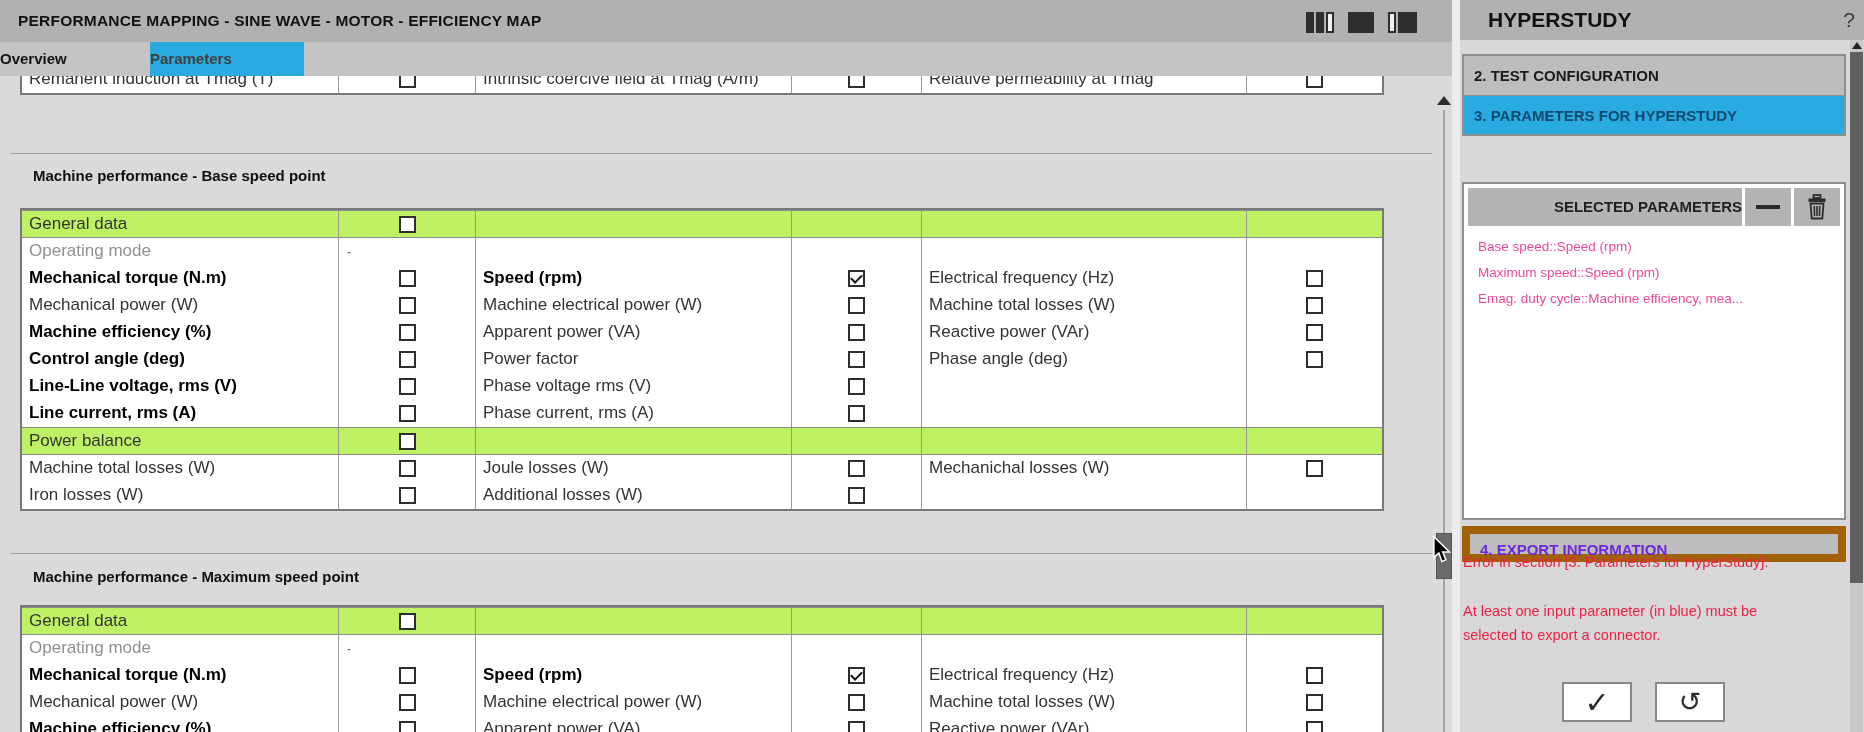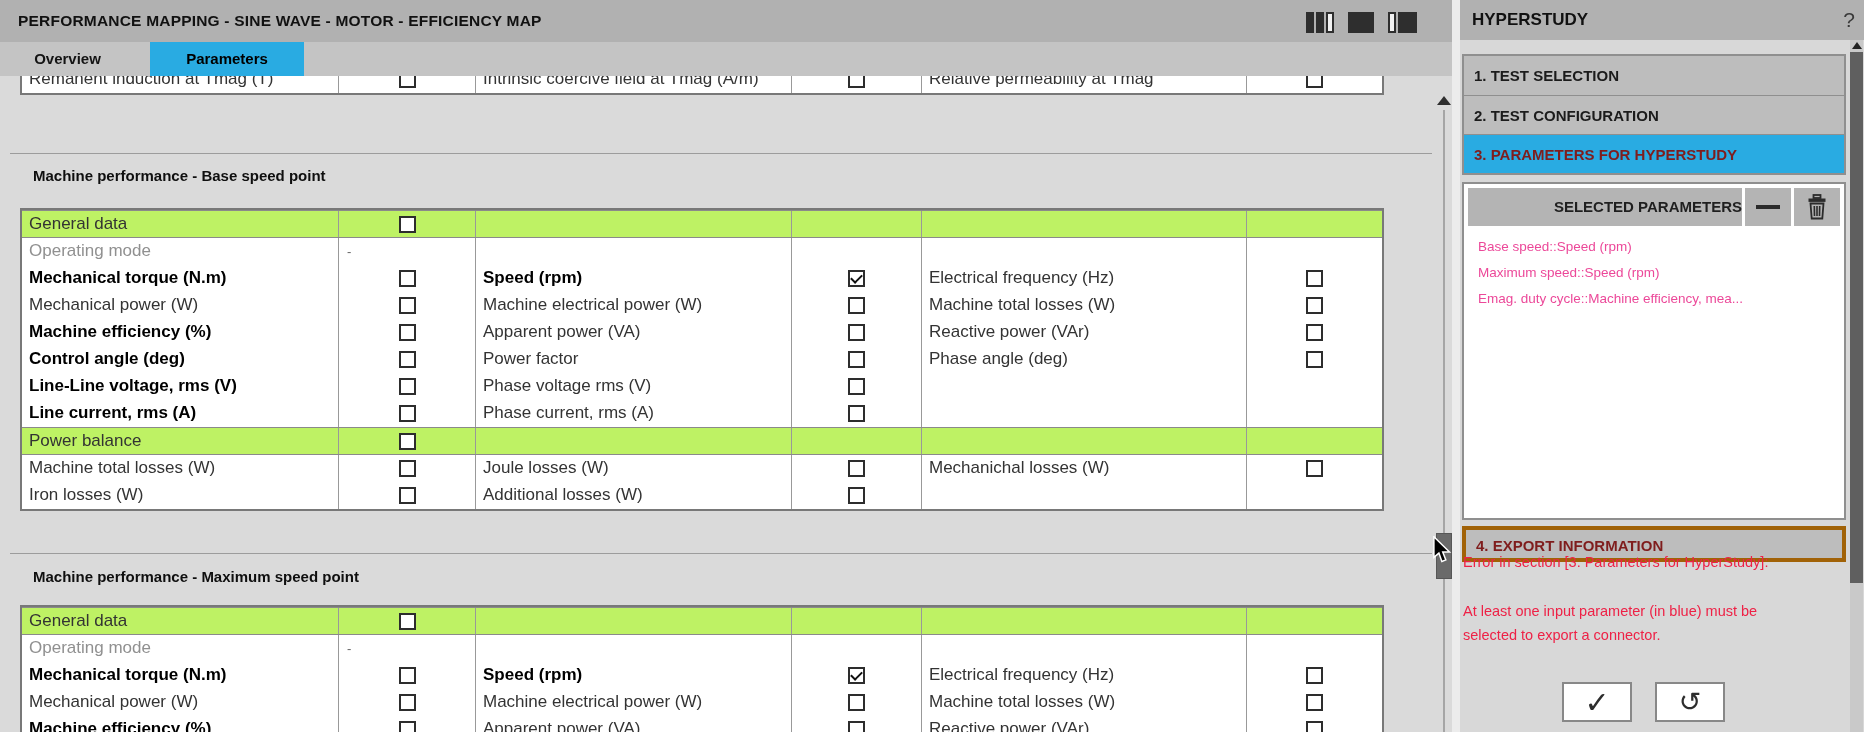--- a/index.html
+++ b/index.html
@@ -12,23 +12,23 @@
   .titlebar .ttl{position:absolute;left:18px;top:0;line-height:42px;font-size:15.5px;font-weight:700;color:#111;letter-spacing:.2px}
   .layouticons{position:absolute;left:1306px;top:11px;height:22px;display:flex;gap:14px;align-items:center}
   .lic{display:flex;gap:2px;align-items:center}
   .bar-f{width:8px;height:21px;background:#2e2e2e}
   .bar-o{width:8px;height:21px;background:#f2f2f2;border:2px solid #2e2e2e}
   .rect-f{width:26px;height:21px;background:#2e2e2e}
   .rect-f2{width:19px;height:21px;background:#2e2e2e}
 
   
   .tabstrip{position:absolute;left:0;top:42px;width:1452px;height:34px;background:#c4c4c4}
-  .tab{position:absolute;top:0;height:34px;line-height:34px;text-align:center;font-size:15px;font-weight:700}
+  .tab{position:absolute;top:0;height:34px;line-height:34px;text-align:left;font-size:15px;font-weight:700}
   .tab.inactive{left:0;width:135px;color:#141414}
-  .tab.active{left:150px;width:154px;background:#29abe2;color:#000000}
+  .tab.active{left:150px;width:154px;background:#29abe2;color:#404040}
 
   
   .sep{position:absolute;left:10px;width:1422px;height:1px;background:#9c9c9c}
   .secheading{position:absolute;left:33px;font-size:15px;font-weight:700;color:#0f0f0f}
   .ptable{position:absolute;left:20px;width:1364px;border:2px solid #787878;background:#fff}
   .trow{display:grid;grid-template-columns:317px 137px 316px 130px 325px 135px;height:27px;background:#fff}
   .trow.ghead{background:#bef264;height:28px;border-top:1px solid #8a8a8a;border-bottom:1px solid #8a8a8a}
   .tc{border-right:1px solid #999;overflow:hidden}
   .tc:last-child{border-right:none}
   .tc.lab{font-size:17px;line-height:26px;padding-left:7px;color:#333;white-space:nowrap}
@@ -47,27 +47,27 @@
   .msb-track{position:absolute;left:1443px;top:110px;width:2px;height:622px;background:#a5a5a5}
   .msb-thumb{position:absolute;left:1436px;top:533px;width:16px;height:46px;background:#6a6a6a;border:1px solid #565656}
   .cursor{position:absolute;left:1432px;top:536px;width:20px;height:28px}
 
   
   .divider{position:absolute;left:1452px;top:0;width:8px;height:732px;background:#ececec}
 
   
   .rpanel{position:absolute;left:1460px;top:0;width:404px;height:732px;background:#d8d8d8}
   .rp-header{position:absolute;left:1460px;top:0;width:404px;height:40px;background:#b1b1b1}
-  .rp-header .ttl{position:absolute;left:12px;top:0;line-height:40px;font-size:17px;font-weight:700;color:#111}
+  .rp-header .ttl{position:absolute;left:28px;top:0;line-height:40px;font-size:21px;font-weight:700;color:#111}
   .rp-help{position:absolute;left:1838px;top:4px;width:22px;height:32px;line-height:32px;font-size:21px;color:#3a3a3a;text-align:center}
   .rsecs{position:absolute;left:1462px;top:54px;width:384px;border:2px solid #8f8f8f}
   .rsec{height:39px;line-height:39px;padding-left:10px;font-size:15px;font-weight:700;color:#1b1b1b;background:#bdbdbd;border-top:1px solid #8f8f8f}
   .rsec:first-child{border-top:none}
-  .rsec.active{background:#29abe2;color:#7f1d1d}
-  .rsec4{position:absolute;left:1462px;top:526px;width:384px;height:36px;line-height:32px;padding-left:10px;font-size:15px;font-weight:700;color:#7f1d1d;background:#bdbdbd;border:4px solid #a16207}
+  .rsec.active{background:#29abe2;color:#0c4a6e}
+  .rsec4{position:absolute;left:1462px;top:526px;width:384px;height:36px;line-height:32px;padding-left:10px;font-size:15px;font-weight:700;color:#6d28d9;background:#bdbdbd;border:8px solid #a16207}
 
   .parambox{position:absolute;left:1462px;top:182px;width:384px;height:338px;background:#fff;border:2px solid #8f8f8f}
   .pb-head{position:absolute;left:4px;top:4px;right:4px;height:38px;display:flex;background:#fff}
   .pb-title{flex:1;background:#b4b4b4;text-align:right;line-height:38px;font-size:15px;font-weight:700;color:#1f1f1f}
   .pb-gap{width:3px;background:#fff}
   .pb-btn{width:46px;background:#b4b4b4;display:flex;align-items:center;justify-content:center}
   .minus-bar{width:24px;height:4px;background:#2b2b2b}
   .pb-items{position:absolute;left:4px;top:50px;right:4px}
   .pb-item{height:26px;line-height:26px;padding-left:10px;font-size:13.5px;color:#ec4899;white-space:nowrap;overflow:hidden}
 
@@ -347,21 +347,20 @@
 
   <div class="divider"></div>
 
   <div class="rpanel"></div>
   <div class="rp-header">
     <div class="ttl">HYPERSTUDY</div>
   </div>
   <div class="rp-help">?</div>
 
   <div class="rsecs">
-    <div class="rsec">1. TEST SELECTION</div>
     <div class="rsec">2. TEST CONFIGURATION</div>
     <div class="rsec active">3. PARAMETERS FOR HYPERSTUDY</div>
   </div>
 
   <div class="parambox">
     <div class="pb-head">
       <div class="pb-title">SELECTED PARAMETERS</div>
       <div class="pb-gap"></div>
       <div class="pb-btn">
         <div class="minus-bar"></div>

